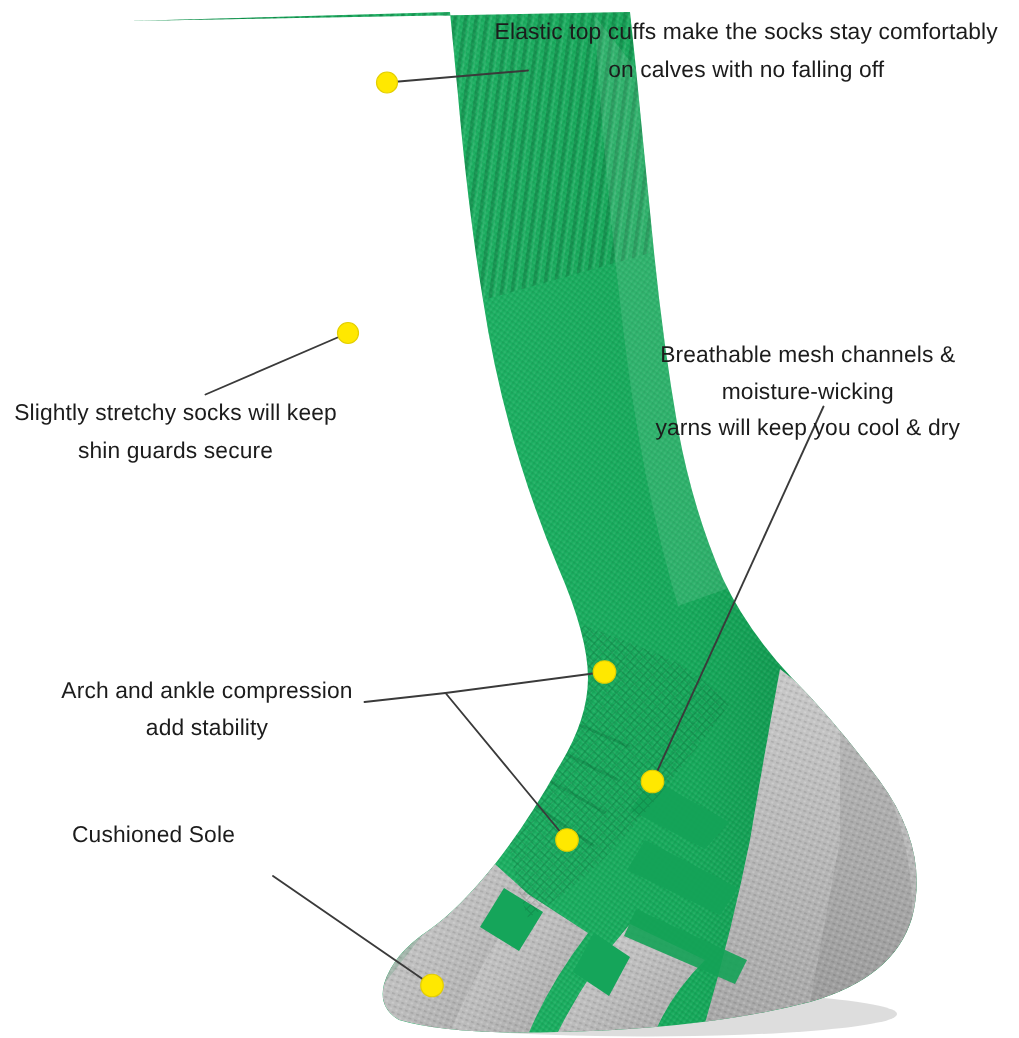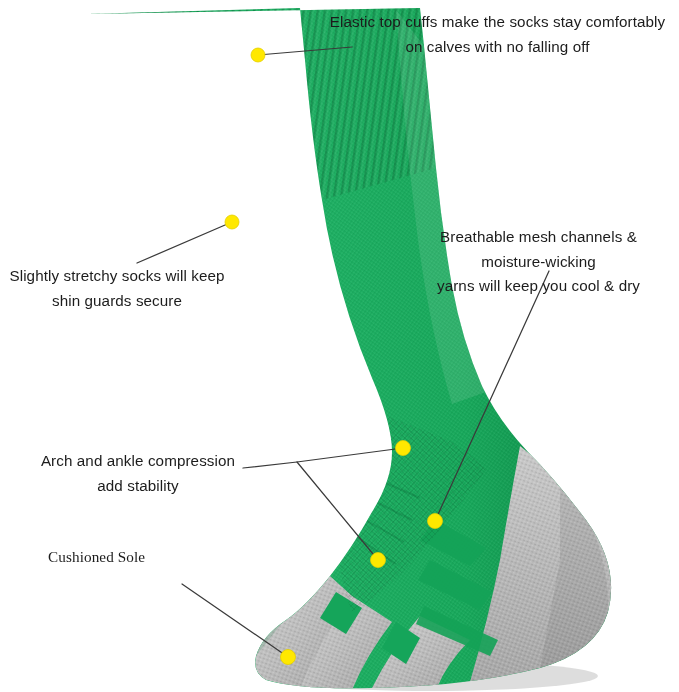--- a/index.html
+++ b/index.html
@@ -6,21 +6,21 @@
   body{width:679px;height:692px;position:relative;overflow:hidden;
        font-family:"Liberation Sans",sans-serif;color:#1a1a1a;}
   #stage{position:absolute;inset:0;width:679px;height:692px;}
   svg.art{position:absolute;left:0;top:0;width:679px;height:692px;display:block;}
   .callout{position:absolute;font-size:15.2px;line-height:1.62;color:#1c1c1c;
            letter-spacing:.1px;white-space:pre-line;}
   .c-top{left:316px;top:10px;width:363px;text-align:center;}
   .c-mesh{left:398px;top:182px;width:281px;text-align:center;margin-top:43px;}
   .c-shin{left:-2px;top:264px;width:238px;text-align:center;}
   .c-arch{left:22px;top:449px;width:232px;text-align:center;}
-  .c-sole{left:48px;top:545px;width:160px;text-align:left;font-family:Liberation Serif, serif;}
+  .c-sole{left:48px;top:545px;width:160px;text-align:left;}
 </style>
 </head>
 <body>
 
 <div id="stage">
 
   <svg class="art" viewBox="0 0 679 692">
     <defs>
       <linearGradient id="gGreen" x1="0" y1="0" x2="1" y2="0">
         <stop offset="0" stop-color="#0f9a50"></stop>

